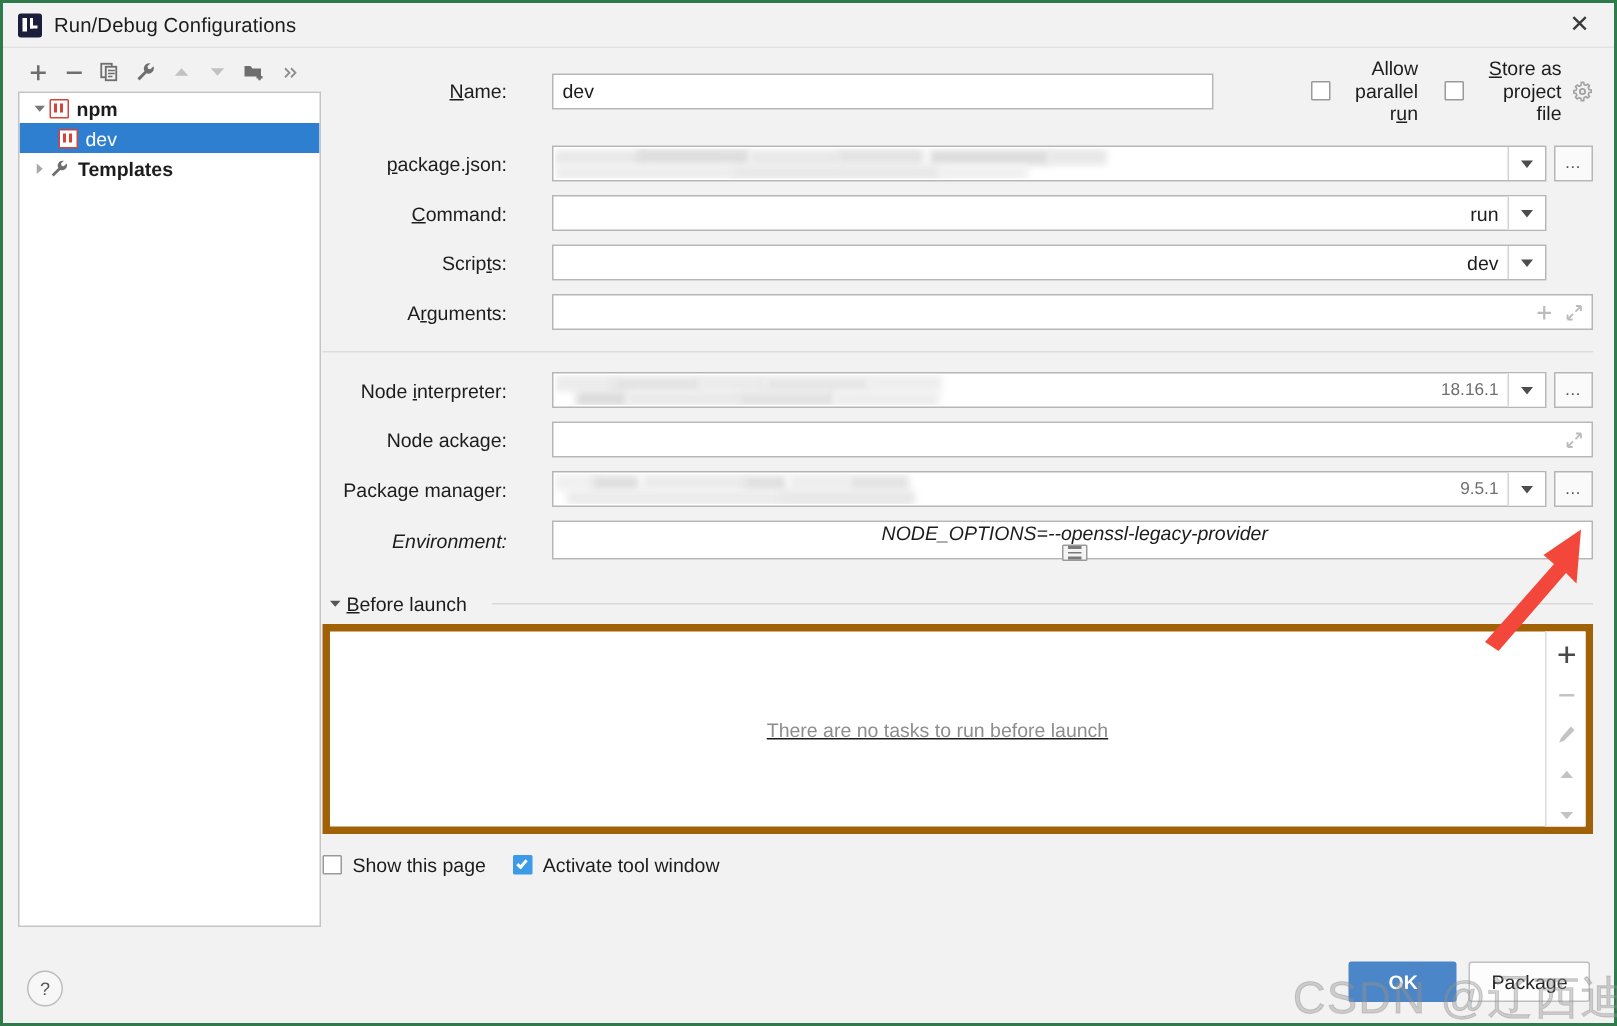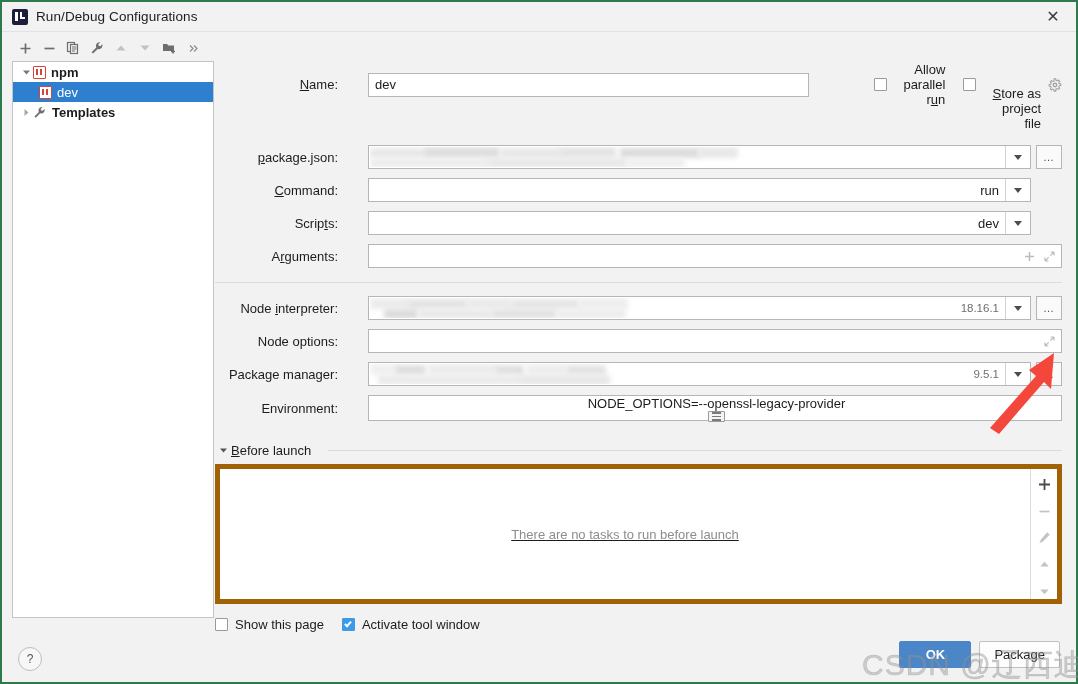--- a/index.html
+++ b/index.html
@@ -325,21 +325,21 @@
 
       <div class="row">
         <div class="lbl"><u>N</u>ame:</div>
         <div class="fieldwrap" style="flex:0 0 441px;">
           <div class="inp">dev</div>
         </div>
         <div class="hdrcbs" style="margin-left:35px;">
           <div class="cb"></div>
           <div class="cbtxt">Allow parallel r<u>u</u>n</div>
           <div class="cb"></div>
-          <div class="cbtxt" style="margin-right:0;margin-top:48px;"><u>S</u>tore as project file</div>
+          <div class="cbtxt" style="margin-right:0;"><u>S</u>tore as project file</div>
           <div class="gear">
             <svg width="14" height="14" viewBox="0 0 14 14">
                 <path d="M7 4.6a2.4 2.4 0 1 0 0 4.8 2.4 2.4 0 0 0 0-4.8zm0 1.3a1.1 1.1 0 1 1 0 2.2 1.1 1.1 0 0 1 0-2.2z" fill="#a3a3a3"></path>
                 <path d="M6.2.9h1.6l.25 1.5 1.2.5 1.25-.85 1.15 1.15-.85 1.25.5 1.2 1.5.25v1.6l-1.5.25-.5 1.2.85 1.25-1.15 1.15-1.25-.85-1.2.5L7.8 13.1H6.2l-.25-1.5-1.2-.5-1.25.85L2.35 10.8l.85-1.25-.5-1.2L1.2 8.1V6.5l1.5-.25.5-1.2-.85-1.25L3.5 2.65l1.25.85 1.2-.5z" fill="none" stroke="#a3a3a3" stroke-width="1.1"></path>
               </svg>
           </div>
         </div>
       </div>
 
       <div class="row" style="margin-top:14px;">
@@ -430,21 +430,21 @@
             <div class="ver">18.16.1</div>
             <div class="arrow">
                 <i></i>
               </div>
           </div>
           <div class="browse">…</div>
         </div>
       </div>
 
       <div class="row">
-        <div class="lbl">Node options:</div>
+        <div class="lbl">Node ackage:</div>
         <div class="fieldwrap">
           <div class="inp" style="padding-right:2px;">
             <span style="flex:1 1 auto;"></span>
             <span class="iconbtn">
               <svg width="11" height="11" viewBox="0 0 11 11">
                   <path d="M10 1H6.6M10 1v3.4M10 1L6.3 4.7M1 10h3.4M1 10V6.6M1 10l3.7-3.7" stroke="#bcbcbc" stroke-width="1.2" fill="none"></path>
                 </svg>
             </span>
           </div>
         </div>
@@ -467,21 +467,21 @@
             <div class="val"></div>
             <div class="ver">9.5.1</div>
             <div class="arrow">
                 <i></i>
               </div>
           </div>
           <div class="browse">…</div>
         </div>
       </div>
 
-      <div class="row" style="margin-bottom:0;">
+      <div class="row" style="margin-bottom:0;font-style:italic;">
         <div class="lbl">Environment:</div>
         <div class="fieldwrap">
           <div class="inp tall" style="padding-right:3px;height:26px;">
             <span style="flex:1 1 auto;">NODE_OPTIONS=--openssl-legacy-provider</span>
             <span class="envicon">
               <b></b>
                 <b></b>
                 <b></b>
             </span>
           </div>

